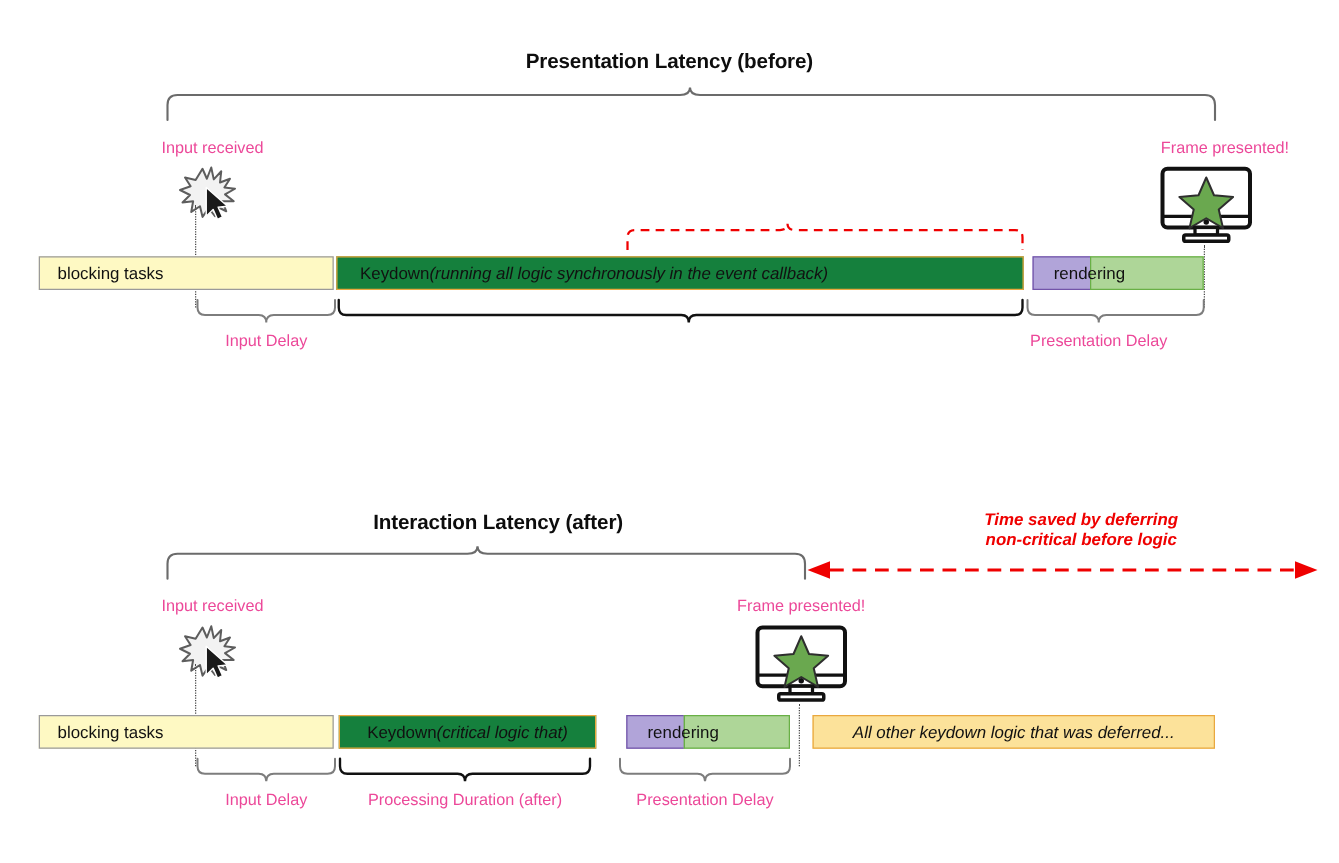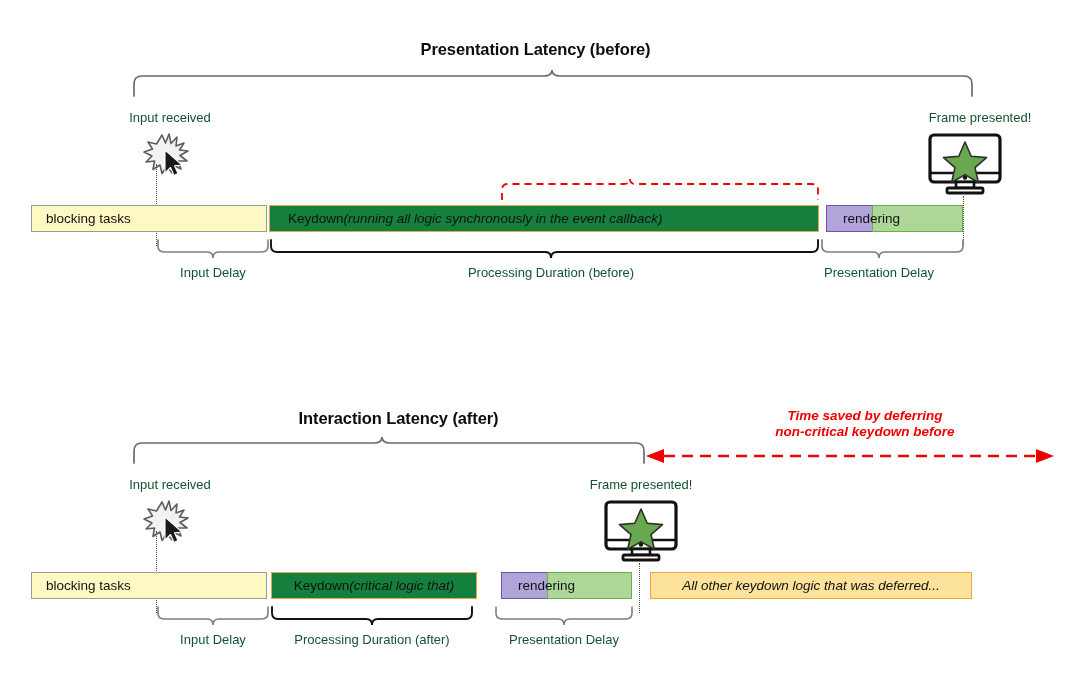--- a/index.html
+++ b/index.html
@@ -23,21 +23,21 @@
     font-weight: bold;
     color: #0d0d0d;
     text-align: center;
     white-space: nowrap;
     letter-spacing: -0.1px;
   }
 
   
   .caption {
     font-size: 13px;
-    color: #14532d;
+    color: #ec4899;
     white-space: nowrap;
     text-align: center;
   }
 
   
   .red-note {
     font-size: 13.5px;
     font-weight: bold;
     font-style: italic;
     color: #ef0000;
@@ -150,32 +150,31 @@
   <svg class="abs" style="left:0; top:240px;" width="1071" height="26">
 
     <path d="M158 0 L158 6 Q158 12 164 12 L207 12 Q213 12 213 18 Q213 12 219 12 L262 12 Q268 12 268 6 L268 0" fill="none" stroke="#7d7d7d" stroke-width="1.6" stroke-linecap="round"></path>
 
     <path d="M271 0 L271 6 Q271 12 277 12 L545 12 Q551 12 551 18 Q551 12 557 12 L812 12 Q818 12 818 6 L818 0" fill="none" stroke="#111111" stroke-width="1.9" stroke-linecap="round"></path>
 
     <path d="M822 0 L822 6 Q822 12 828 12 L873 12 Q879 12 879 18 Q879 12 885 12 L957 12 Q963 12 963 6 L963 0" fill="none" stroke="#7d7d7d" stroke-width="1.6" stroke-linecap="round"></path>
   </svg>
 
   <div class="abs caption" style="left:143px; top:265px; width:140px;">Input Delay</div>
-  <div class="abs caption" style="left:411px; top:265px; width:280px;">Processing Duration (before)</div>
   <div class="abs caption" style="left:799px; top:265px; width:160px;">Presentation Delay</div>
 
   <div class="abs diagram-title" style="left:0; top:409px; width:785px;padding-left:12px;">Interaction Latency (after)</div>
 
   <svg class="abs" style="left:0; top:435px;" width="1071" height="32">
     <path d="M134 28 L134 16 Q134 8 142 8 L374 8 Q382 8 382 2 Q382 8 390 8 L636 8 Q644 8 644 16 L644 28" fill="none" stroke="#6b6b6b" stroke-width="1.7" stroke-linecap="round"></path>
   </svg>
 
   <div class="abs red-note" style="left:660px; top:408px; width:410px;">
     <div>Time saved by deferring</div>
-    <div>non-critical keydown before</div>
+    <div>non-critical before logic</div>
   </div>
 
   <svg class="abs" style="left:640px; top:444px;" width="420" height="24">
     <line x1="24" y1="12" x2="396" y2="12" stroke="#ef0000" stroke-width="2.4" stroke-dasharray="11 7"></line>
     <path d="M6 12 L24 5 L24 19 Z" fill="#ef0000"></path>
     <path d="M414 12 L396 5 L396 19 Z" fill="#ef0000"></path>
   </svg>
 
   <div class="abs caption" style="left:100px; top:477px; width:140px;">Input received</div>
 

